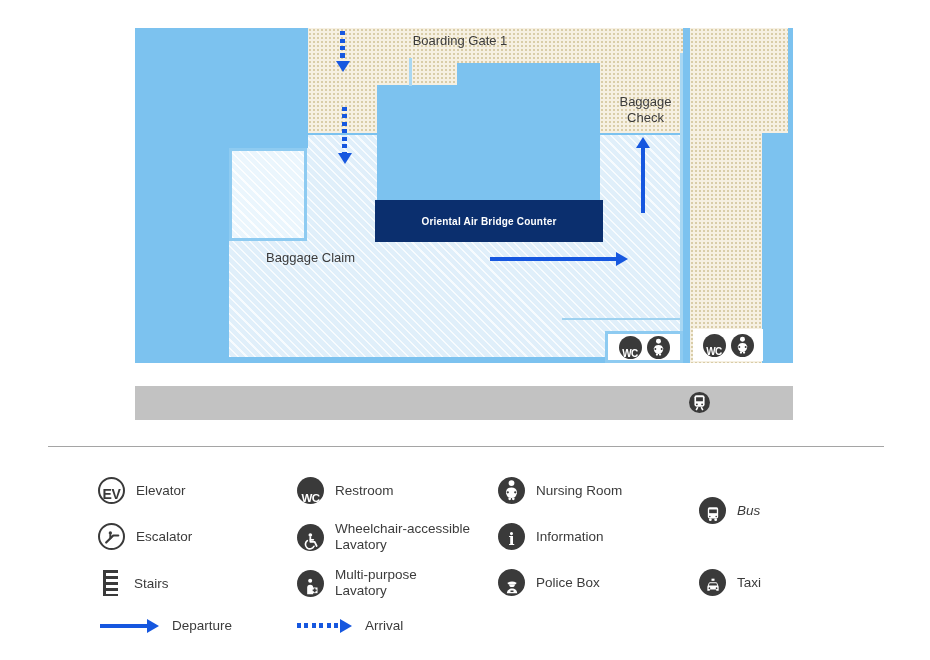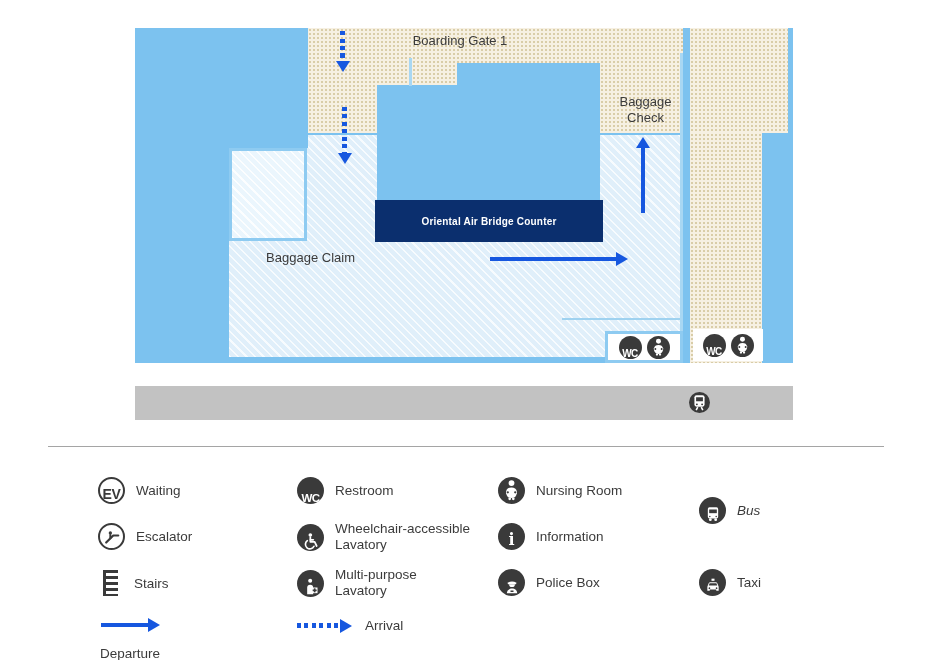--- a/index.html
+++ b/index.html
@@ -150,37 +150,37 @@
         </svg>
     </span>
   </div>
 
   <div class="divider"></div>
 
   <div class="lg-item" style="left:98px;top:477px;">
     <span class="circ s27 outline">
         <span class="ev-t">EV</span>
       </span>
-    <span>Waiting</span>
+    <span>Elevator</span>
   </div>
   <div class="lg-item" style="left:98px;top:523px;">
     <span class="circ s27 outline">
       <svg width="20" height="20" viewBox="0 0 24 24">
           <path d="M5 17.5 L13.5 9 H19.5" stroke="#3a3a3a" stroke-width="2.6" fill="none" stroke-linecap="round" stroke-linejoin="round"></path>
           <circle cx="10" cy="6" r="2" fill="#3a3a3a"></circle>
           <path d="M10 8.4 V12.4" stroke="#3a3a3a" stroke-width="2.4" stroke-linecap="round"></path>
         </svg>
     </span>
     <span>Escalator</span>
   </div>
   <div class="lg-item" style="left:103px;top:570px;gap:16px;">
     <span class="stairs-ic"></span>
     <span>Stairs</span>
   </div>
-  <div class="lg-item" style="left:100px;top:618px;gap:14px;flex-direction:column;">
+  <div class="lg-item" style="left:100px;top:618px;gap:14px;">
     <span style="position:relative;width:58px;height:14px;display:inline-block;">
       <span class="abs solid-h" style="left:0;top:5px;width:48px;"></span>
       <span class="abs head-right" style="left:47px;top:0;"></span>
     </span>
     <span>Departure</span>
   </div>
 
   <div class="lg-item" style="left:297px;top:477px;">
     <span class="circ s27">
         <span class="wc-t" style="font-size:11.5px;">WC</span>

